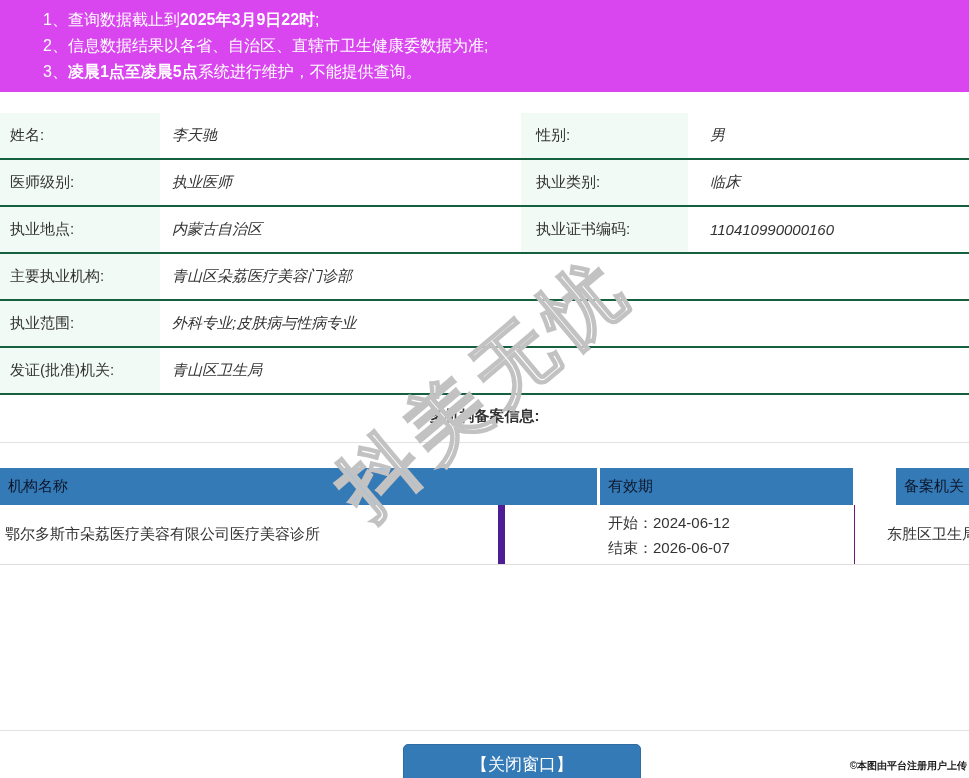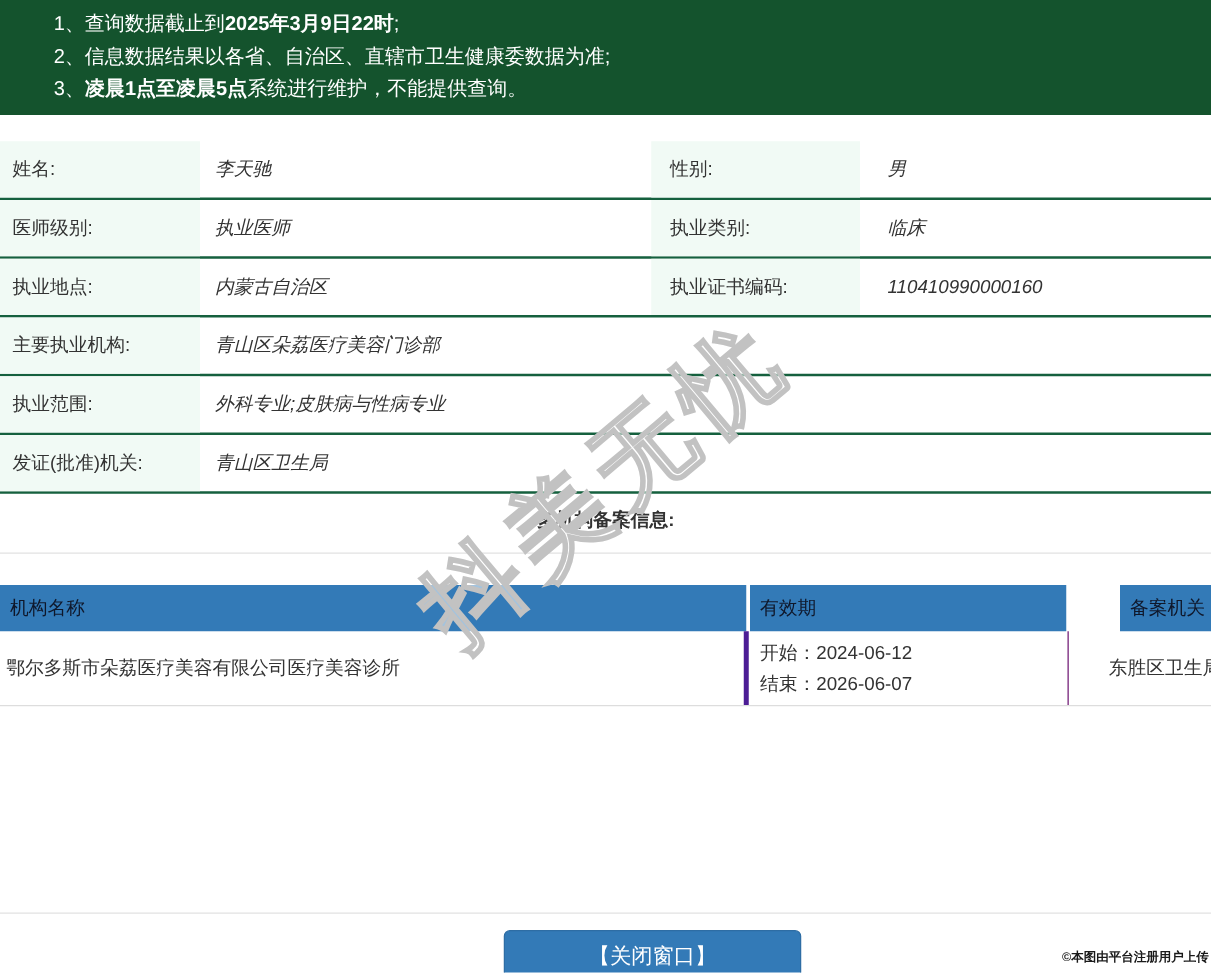--- a/index.html
+++ b/index.html
@@ -1,21 +1,21 @@
 <!DOCTYPE html>
 <html><head>
 <meta charset="utf-8">
 <style>
   * { margin:0; padding:0; box-sizing:border-box; }
   html,body { width:969px; height:778px; background:#fff; overflow:hidden; }
   body { font-family:"Liberation Sans","DejaVu Sans",sans-serif; color:#333; position:relative; }
   .stage { position:absolute; left:0; top:0; width:969px; height:778px; overflow:hidden; }
 
   
-  .banner { position:absolute; left:0; top:0; width:969px; height:92px; background:#14532d; color:#fff; padding:7px 0 0 43px; }
+  .banner { position:absolute; left:0; top:0; width:969px; height:92px; background:#d946ef; color:#fff; padding:7px 0 0 43px; }
   .notice-line { font-size:16px; line-height:26px; white-space:nowrap; }
   .notice-line b { font-weight:bold; }
 
   
   .profile { position:absolute; left:0; top:113px; width:969px; }
   .info-row { position:relative; width:969px; height:47px; border-bottom:2px solid #15603e;padding-left:27px; }
   .cell-label { position:absolute; left:0; top:0; width:160px; height:45px; background:#f1faf5; display:flex; align-items:center; padding-left:10px; font-size:15px; }
   .cell-label.right { left:521px; width:167px; padding-left:15px; }
   .cell-value { position:absolute; top:0; height:45px; display:flex; align-items:center; font-size:15px;font-style:italic; }
   .v-left { left:172px; }
@@ -28,21 +28,21 @@
   .hr-2 { top:730px; }
 
   .filing-header { position:absolute; left:0; top:468px; width:969px; height:37px; }
   .fh-cell { position:absolute; top:0; height:37px; background:#337ab7; color:#0f172a; font-size:15px; display:flex; align-items:center; }
   .fh-1 { left:0; width:597px; padding-left:8px; }
   .fh-2 { left:600px; width:253px; padding-left:8px; }
   .fh-3 { left:856px; width:113px; padding-left:8px;margin-left:40px; }
 
   .filing-row { position:absolute; left:0; top:505px; width:969px; height:60px; border-bottom:1px solid #ddd; }
   .fr-cell { position:absolute; top:0; height:59px; font-size:15px; }
-  .fr-1 { left:0; width:599px; border-right:4px solid #4c1d95; display:flex; align-items:center; padding-left:5px; }
+  .fr-1 { left:0; width:505px; border-right:7px solid #4c1d95; display:flex; align-items:center; padding-left:5px; }
   .fr-2 { left:599px; width:256px; border-right:1px solid #701a75; padding:5px 0 0 9px; line-height:25px; }
   .fr-3 { left:855px; width:114px; display:flex; align-items:center; padding-left:8px;margin-left:24px; }
 
   
   .watermark { position:absolute; left:485px; top:388px; transform:translate(-50%,-50%) rotate(-40deg); font-size:78px; font-weight:bold; letter-spacing:10px; white-space:nowrap; color:rgba(255,255,255,0.55); -webkit-text-stroke:2px #c2c2c2; z-index:30; pointer-events:none; }
 
   
   .close-btn { position:absolute; left:403px; top:744px; width:238px; height:40px; background:#337ab7; border:1px solid #2e6da4; border-radius:5px; color:#fff; font-size:17px; text-align:center; line-height:37px; cursor:pointer; font-family:inherit; }
 
   

